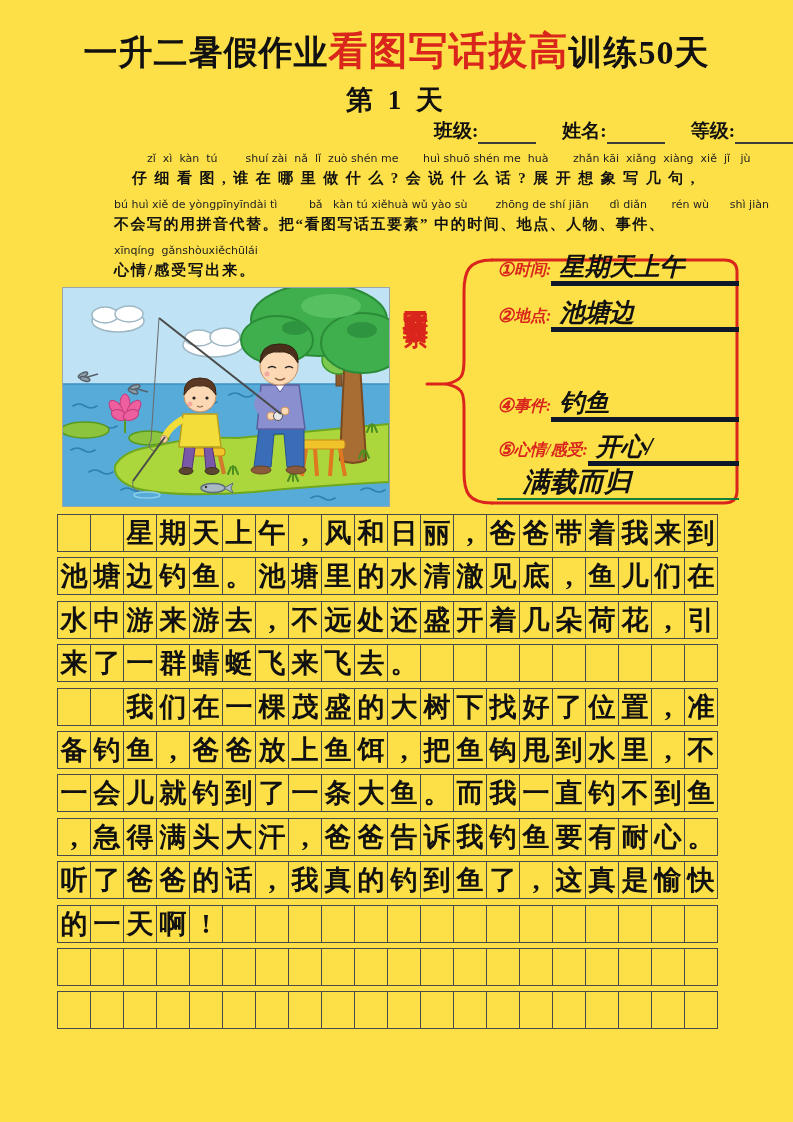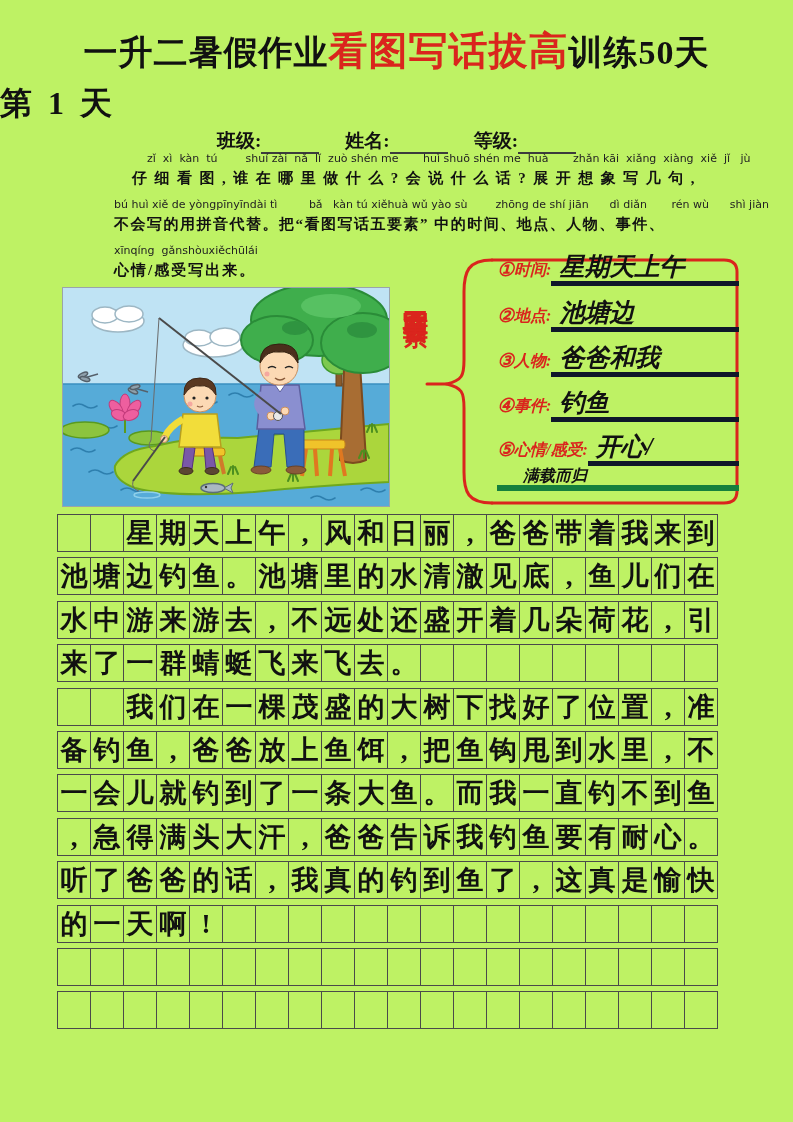--- a/index.html
+++ b/index.html
@@ -1,24 +1,24 @@
 <!DOCTYPE html>
 <html><head>
 <meta charset="utf-8">
 <style>
   html,body{margin:0;padding:0;background:#fff;}
-  .page{position:relative;width:793px;height:1122px;background:#bef264;overflow:hidden;
+  .page{position:relative;width:793px;height:1122px;background:#fde047;overflow:hidden;
         font-family:"Liberation Serif",serif;color:#111;}
   
   .title{position:absolute;top:24px;left:0;width:100%;text-align:center;
          font-size:34px;font-weight:700;letter-spacing:1px;white-space:nowrap;}
   .title .red{color:#da251d;font-size:39px;font-weight:800;}
-  .day{position:absolute;top:82px;left:0;width:100%;
-       font-size:32px;font-weight:700;letter-spacing:4px;}
-  .fields{position:absolute;top:128px;left:0;width:100%;text-align:center;
+  .day{position:absolute;top:82px;left:0;width:100%;text-align:center;
+       font-size:27px;font-weight:700;letter-spacing:4px;}
+  .fields{position:absolute;top:118px;left:0;width:100%;text-align:right;
           font-size:19px;font-weight:700;}
   .blank{display:inline-block;width:58px;height:19px;border-bottom:2px solid #3c3c3c;
          margin-right:26px;vertical-align:bottom;}
   .blank:last-child{margin-right:0;}
   
   .instr{position:absolute;left:76px;top:152px;width:690px;margin-left:38px;}
   .pair{margin-bottom:8px;}
   .pinyin{font-family:"DejaVu Sans",sans-serif;font-size:11px;line-height:14px;
           color:#222;white-space:pre;}
   .hanzi{font-size:15px;font-weight:700;line-height:24px;white-space:nowrap;}
@@ -35,22 +35,22 @@
               font-size:25px;font-weight:900;color:#da251d;letter-spacing:2px;}
   .brace-box{position:absolute;left:0;top:0;width:793px;height:1122px;pointer-events:none;}
   .el-row{position:absolute;left:497px;width:242px;display:flex;align-items:flex-end;font-style:italic;}
   .el-1{top:253px}.el-2{top:299px}.el-3{top:344px}.el-4{top:389px}.el-5{top:433px}
   .el-label{color:#da251d;font-weight:900;font-size:16px;line-height:1;
             padding-bottom:7px;white-space:nowrap;font-family:"Liberation Serif",serif;}
   .el-num{font-size:19px;vertical-align:-1px;}
   .el-value{flex:1;font-size:25px;font-weight:900;line-height:1.1;
             border-bottom:5px solid #0f172a;padding-left:8px;white-space:nowrap;}
   .el-6{top:467px;}
-  .el-cont{width:242px;font-size:16px;font-weight:900;line-height:1.15;
-           border-bottom:6px solid #15803d;padding-left:26px;box-sizing:border-box;}
+  .el-cont{width:242px;font-size:27px;font-weight:900;line-height:1.15;
+           border-bottom:2px solid #15803d;padding-left:26px;box-sizing:border-box;}
   
   .grid{position:absolute;left:57px;top:514px;width:686px;}
   .grid-row{display:flex;height:38px;margin-bottom:5.4px;}
   .grid-cell{width:34.2px;height:38px;box-sizing:border-box;border:1.2px solid #4a4a4a;
              font-size:27px;font-weight:700;text-align:center;line-height:36px;
              font-family:"Liberation Serif",serif;flex:none;}
   .grid-cell + .grid-cell{margin-left:-1.2px;}
 </style>
 </head>
 <body>
@@ -224,24 +224,20 @@
   </svg>
 
   <div class="el-row el-1">
     <span class="el-label"><span class="el-num">①</span><span>时间:</span></span>
     <span class="el-value">星期天上午</span>
   </div>
   <div class="el-row el-2">
     <span class="el-label"><span class="el-num">②</span><span>地点:</span></span>
     <span class="el-value">池塘边</span>
   </div>
-  <div class="el-row el-3">
-    <span class="el-label"><span class="el-num">③</span><span>人物:</span></span>
-    <span class="el-value">爸爸和我</span>
-  </div>
   <div class="el-row el-4">
     <span class="el-label"><span class="el-num">④</span><span>事件:</span></span>
     <span class="el-value">钓鱼</span>
   </div>
   <div class="el-row el-5">
     <span class="el-label"><span class="el-num">⑤</span><span>心情/感受:</span></span>
     <span class="el-value">开心/</span>
   </div>
   <div class="el-row el-6">
     <span class="el-cont">满载而归</span>

